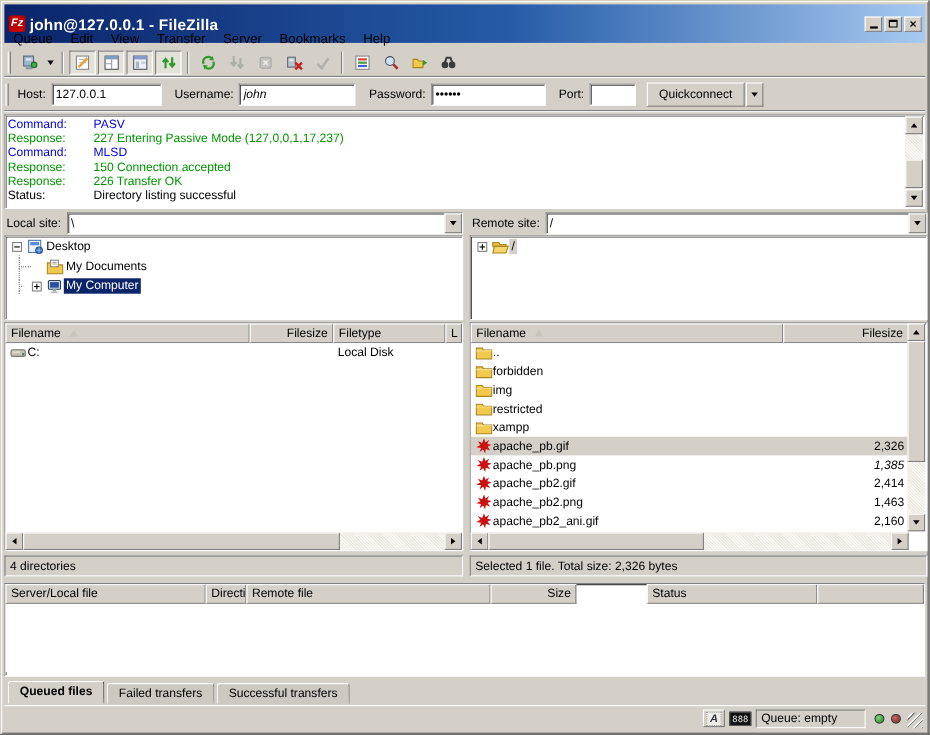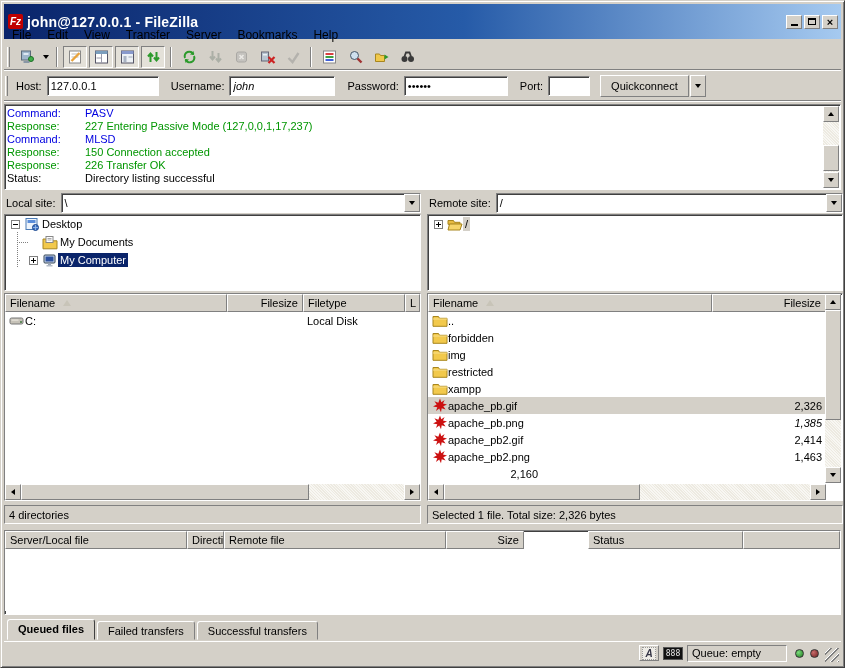--- a/index.html
+++ b/index.html
@@ -140,21 +140,21 @@
           <span class="glyph-min"></span>
         </div>
       <div class="wbtn raised-thin">
           <span class="glyph-max"></span>
         </div>
       <div class="wbtn raised-thin glyph-close">×</div>
     </div>
   </div>
 
   <div class="menubar" id="menubar">
-      <div class="menu-item">File</div>
+      <div class="menu-item">Queue</div>
       <div class="menu-item">Edit</div>
       <div class="menu-item">View</div>
       <div class="menu-item">Transfer</div>
       <div class="menu-item">Server</div>
       <div class="menu-item">Bookmarks</div>
       <div class="menu-item">Help</div>
     </div>
 
   <div class="toolbar" id="toolbar">
       <div class="tgrip"></div>
@@ -287,21 +287,21 @@
             <circle cx="11.5" cy="10" r="3" fill="#3A3A3A"></circle>
             <path d="M5 7.5 L6.5 3.5 h3.5 L11.5 7.5" fill="none" stroke="#3A3A3A" stroke-width="1.8"></path>
           </svg>
         </span>
       </div>
     </div>
 
   <div class="quickbar">
     <div class="tgrip"></div>
     <span class="qc-label">Host:</span>
-    <input class="qc-input" style="width: 112px;" value="127.0.0.1">
+    <input class="qc-input" style="width: 100px;" value="127.0.0.1">
     <span class="qc-label" style="margin-left:12px">Username:</span>
     <input class="qc-input" style="width: 106px; font-style: italic;" value="john">
     <span class="qc-label" style="margin-left:12px">Password:</span>
     <input class="qc-input" style="width: 104px;" value="••••••">
     <span class="qc-label" style="margin-left:12px">Port:</span>
     <input class="qc-input" style="width: 42px;" value="">
     <button class="qc-btn raised-thin" style="margin-left:10px">Quickconnect</button>
     <div class="qc-drop raised-thin">
         <span class="tri tri-down"></span>
       </div>
@@ -571,20 +571,28 @@
             <span>
               <svg width="16" height="15" viewBox="0 0 16 15">
                 <path d="M8 0.5 L9.3 4.2 L12.6 2 L11 5.6 L15 6.4 L11.3 8.2 L13.6 11.6 L9.7 10.2 L9 14.2 L7.2 10.6 L4 13 L5.3 9.2 L1 8.6 L4.7 6.6 L2.4 3.2 L6.3 4.8 Z" fill="#CC1111"></path>
               </svg>
             </span>
             <span>apache_pb2.png</span>
           </div>
           <div class="lcell num" style="width: 114px;">1,463</div>
         </div>
         <div class="lrow">
+          <div class="lcell" style="width: 284px;">
+            <span>
+              <svg width="16" height="15" viewBox="0 0 16 15">
+                <path d="M8 0.5 L9.3 4.2 L12.6 2 L11 5.6 L15 6.4 L11.3 8.2 L13.6 11.6 L9.7 10.2 L9 14.2 L7.2 10.6 L4 13 L5.3 9.2 L1 8.6 L4.7 6.6 L2.4 3.2 L6.3 4.8 Z" fill="#CC1111"></path>
+              </svg>
+            </span>
+            <span>apache_pb2_ani.gif</span>
+          </div>
           <div class="lcell num" style="width: 114px;">2,160</div>
         </div>
       </div>
     <div class="vscroll" style="top:0; bottom:17px">
       <div class="sbtn raised-thin" style="top:0">
           <span class="tri tri-up"></span>
         </div>
       <div class="sthumb raised-thin" style="top:16px; height:110px"></div>
       <div class="sbtn raised-thin" style="bottom:0">
           <span class="tri tri-down"></span>

